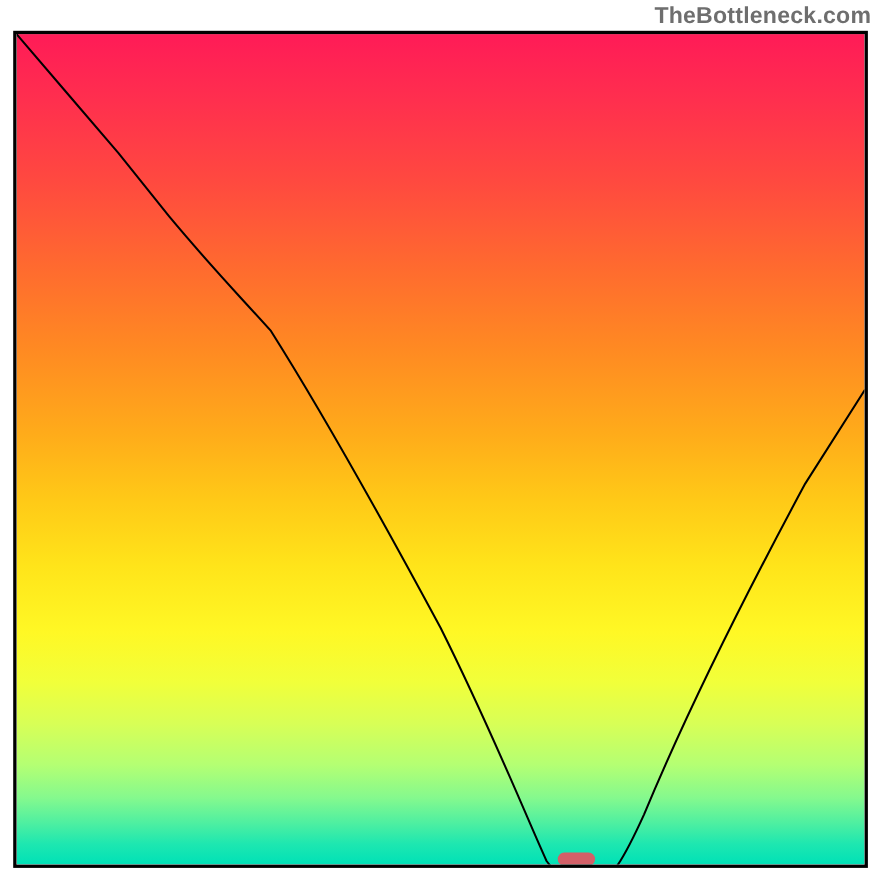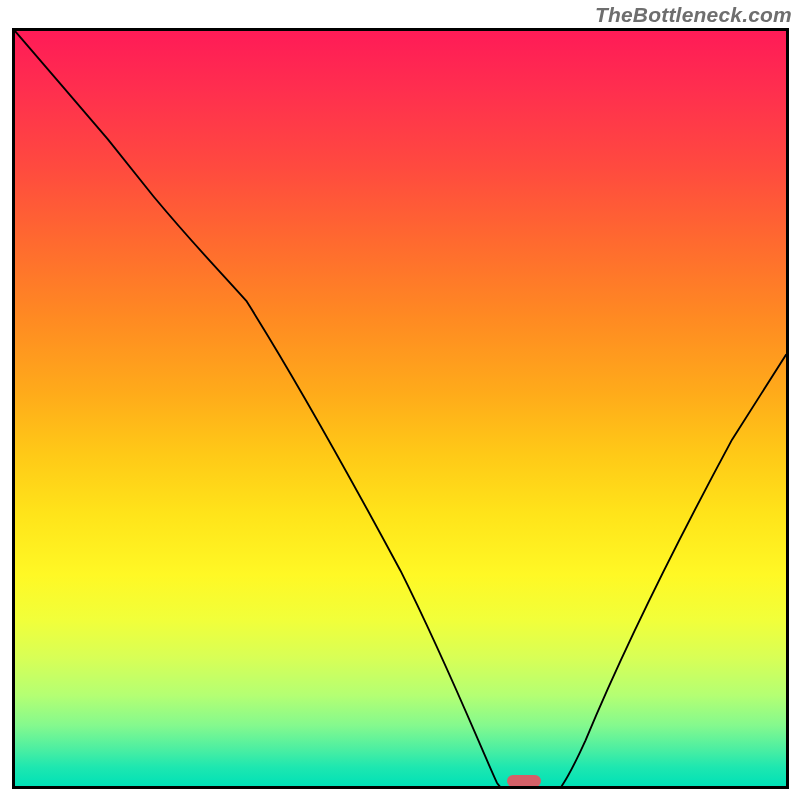--- a/index.html
+++ b/index.html
@@ -19,21 +19,20 @@
   }
   .attribution {
     position: absolute;
     top: 3px;
     right: 8px;
     font-size: 21px;
     font-weight: 600;
     color: #6e6e6e;
     letter-spacing: 0.2px;
     z-index: 30;
-    font-style: italic;
   }
   .plot-outer {
     position: absolute;
     left: 12px;
     top: 28px;
     width: 777px;
     height: 761px;
     box-sizing: border-box;
   }
   .plot-border {

